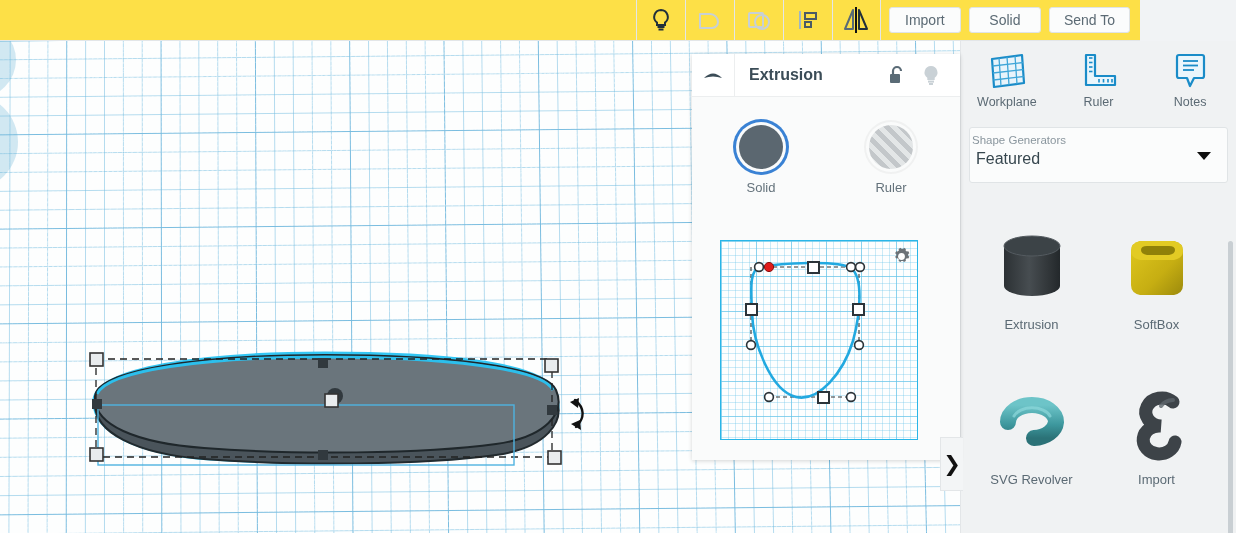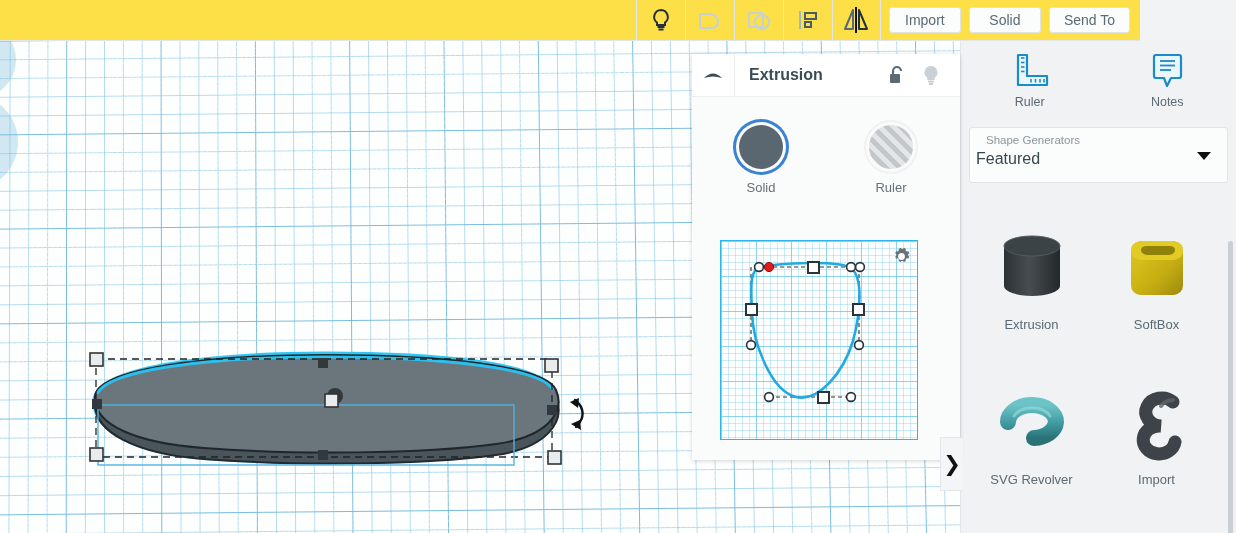--- a/index.html
+++ b/index.html
@@ -136,21 +136,21 @@
     margin: 8px 8px 0 8px;
     background: #fbfcfc;
     border: 1px solid #e0e4e6;
     border-radius: 3px;
     height: 56px;
     position: relative;
     cursor: pointer;
     box-sizing: border-box;
   }
   #shape-gen-select .sg-label {
-    position: absolute; left: 16px; top: 6px;
+    position: absolute; left: 2px; top: 6px;
     font-size: 11.5px; color: #8a969e;
   }
   #shape-gen-select .sg-value {
     position: absolute; left: 6px; top: 22px;
     font-size: 16px; color: #37474f;
   }
   #shape-gen-select .sg-caret {
     position: absolute; right: 16px; top: 24px;
     width: 0; height: 0;
     border-left: 7px solid transparent;
@@ -369,20 +369,34 @@
 
   <button class="tbtn">Import</button>
   <button class="tbtn">Solid</button>
   <button class="tbtn">Send To</button>
 </div>
 
 <div id="rightpanel">
 
   <div id="rp-tools">
 
+    <div class="rp-tool">
+      <span>
+        <svg width="42" height="40" viewBox="0 0 42 40">
+          <path d="M6 8 L36 4 L38 32 L8 36 Z" fill="#e8f4fb" stroke="#1a8cc8" stroke-width="2.2" stroke-linejoin="round"></path>
+          <line x1="13" y1="6.8" x2="15" y2="35" stroke="#3fa6d8" stroke-width="1.3"></line>
+          <line x1="21" y1="5.7" x2="23" y2="34" stroke="#3fa6d8" stroke-width="1.3"></line>
+          <line x1="29" y1="4.7" x2="31" y2="33" stroke="#3fa6d8" stroke-width="1.3"></line>
+          <line x1="6.6" y1="15" x2="37" y2="11.5" stroke="#3fa6d8" stroke-width="1.3"></line>
+          <line x1="7" y1="22" x2="37.4" y2="18.5" stroke="#3fa6d8" stroke-width="1.3"></line>
+          <line x1="7.5" y1="29" x2="37.8" y2="25.5" stroke="#3fa6d8" stroke-width="1.3"></line>
+        </svg>
+      </span>
+      <span class="lbl">Workplane</span>
+    </div>
 
     <div class="rp-tool">
       <span>
         <svg width="42" height="40" viewBox="0 0 42 40">
           <path d="M9 4 L18 4 L18 25 L38 25 L38 34 L9 34 Z" fill="#eaf6fc" stroke="#1a8cc8" stroke-width="2.2" stroke-linejoin="round"></path>
           <line x1="12" y1="7" x2="15.5" y2="7" stroke="#1a8cc8" stroke-width="1.6"></line>
           <line x1="12" y1="11.5" x2="15.5" y2="11.5" stroke="#1a8cc8" stroke-width="1.6"></line>
           <line x1="12" y1="16" x2="15.5" y2="16" stroke="#1a8cc8" stroke-width="1.6"></line>
           <line x1="12" y1="20.5" x2="15.5" y2="20.5" stroke="#1a8cc8" stroke-width="1.6"></line>
           <line x1="22" y1="28" x2="22" y2="31.5" stroke="#1a8cc8" stroke-width="1.6"></line>

